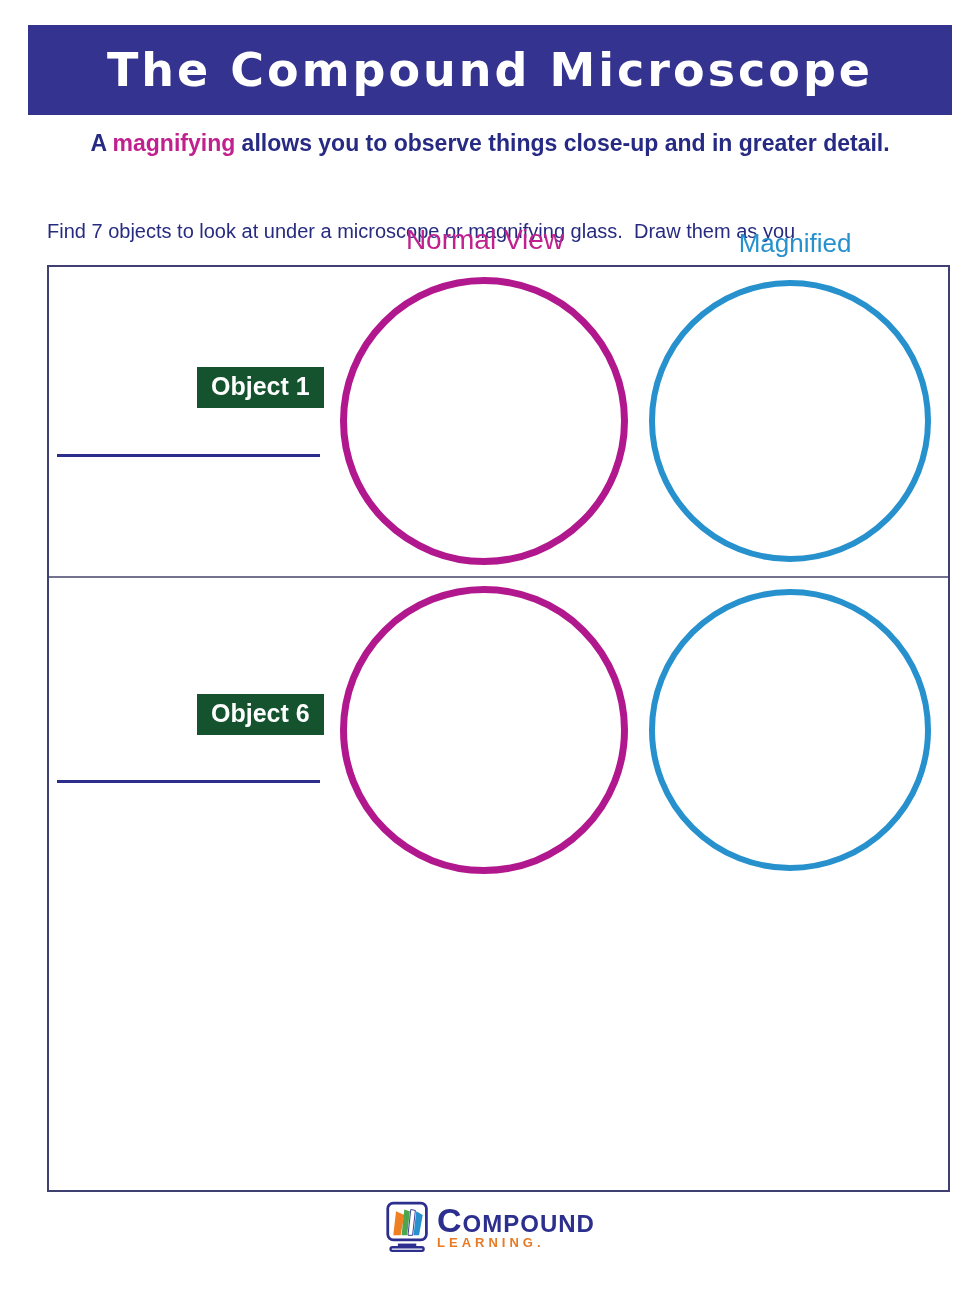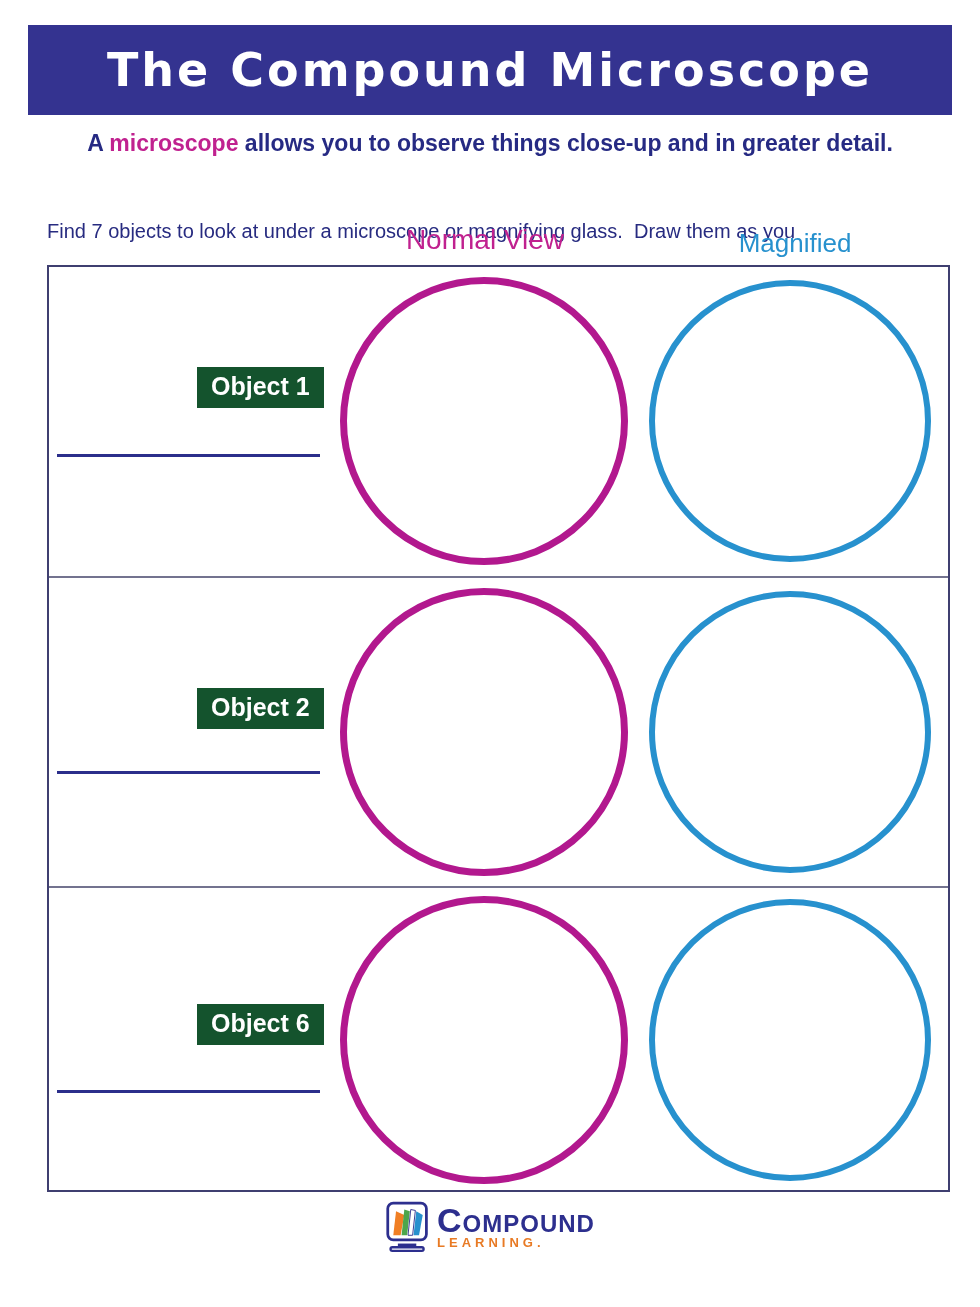--- a/index.html
+++ b/index.html
@@ -159,46 +159,40 @@
 </head>
 <body>
 
 <div class="page">
 
   <div class="banner">
     <h1>The Compound Microscope</h1>
   </div>
 
   <div class="intro">
-    <span>A </span><span class="hl">microscope</span><span> allows you to observe things close-up and in greater detail.</span>
+    <span>A </span><span class="hl">magnifying</span><span> allows you to observe things close-up and in greater detail.</span>
   </div>
 
   <div class="instructions">
     <div>Find 7 objects to look at under a microscope or magnifying glass.  Draw them as you</div>
     <div>normally observe them and then again under magnification.</div>
   </div>
 
   <div class="col-head normal">Normal View</div>
   <div class="col-head magnified">Magnified</div>
 
   <div class="sheet">
 
     <div class="row r1">
       <span class="obj-label">Object 1</span>
       <div class="write-line"></div>
       <div class="circle normal"></div>
       <div class="circle magnified"></div>
     </div>
 
-    <div class="row r2">
-      <span class="obj-label">Object 2</span>
-      <div class="write-line"></div>
-      <div class="circle normal"></div>
-      <div class="circle magnified"></div>
-    </div>
 
     <div class="row r3">
       <span class="obj-label">Object 6</span>
       <div class="write-line"></div>
       <div class="circle normal"></div>
       <div class="circle magnified"></div>
     </div>
 
   </div>
 

